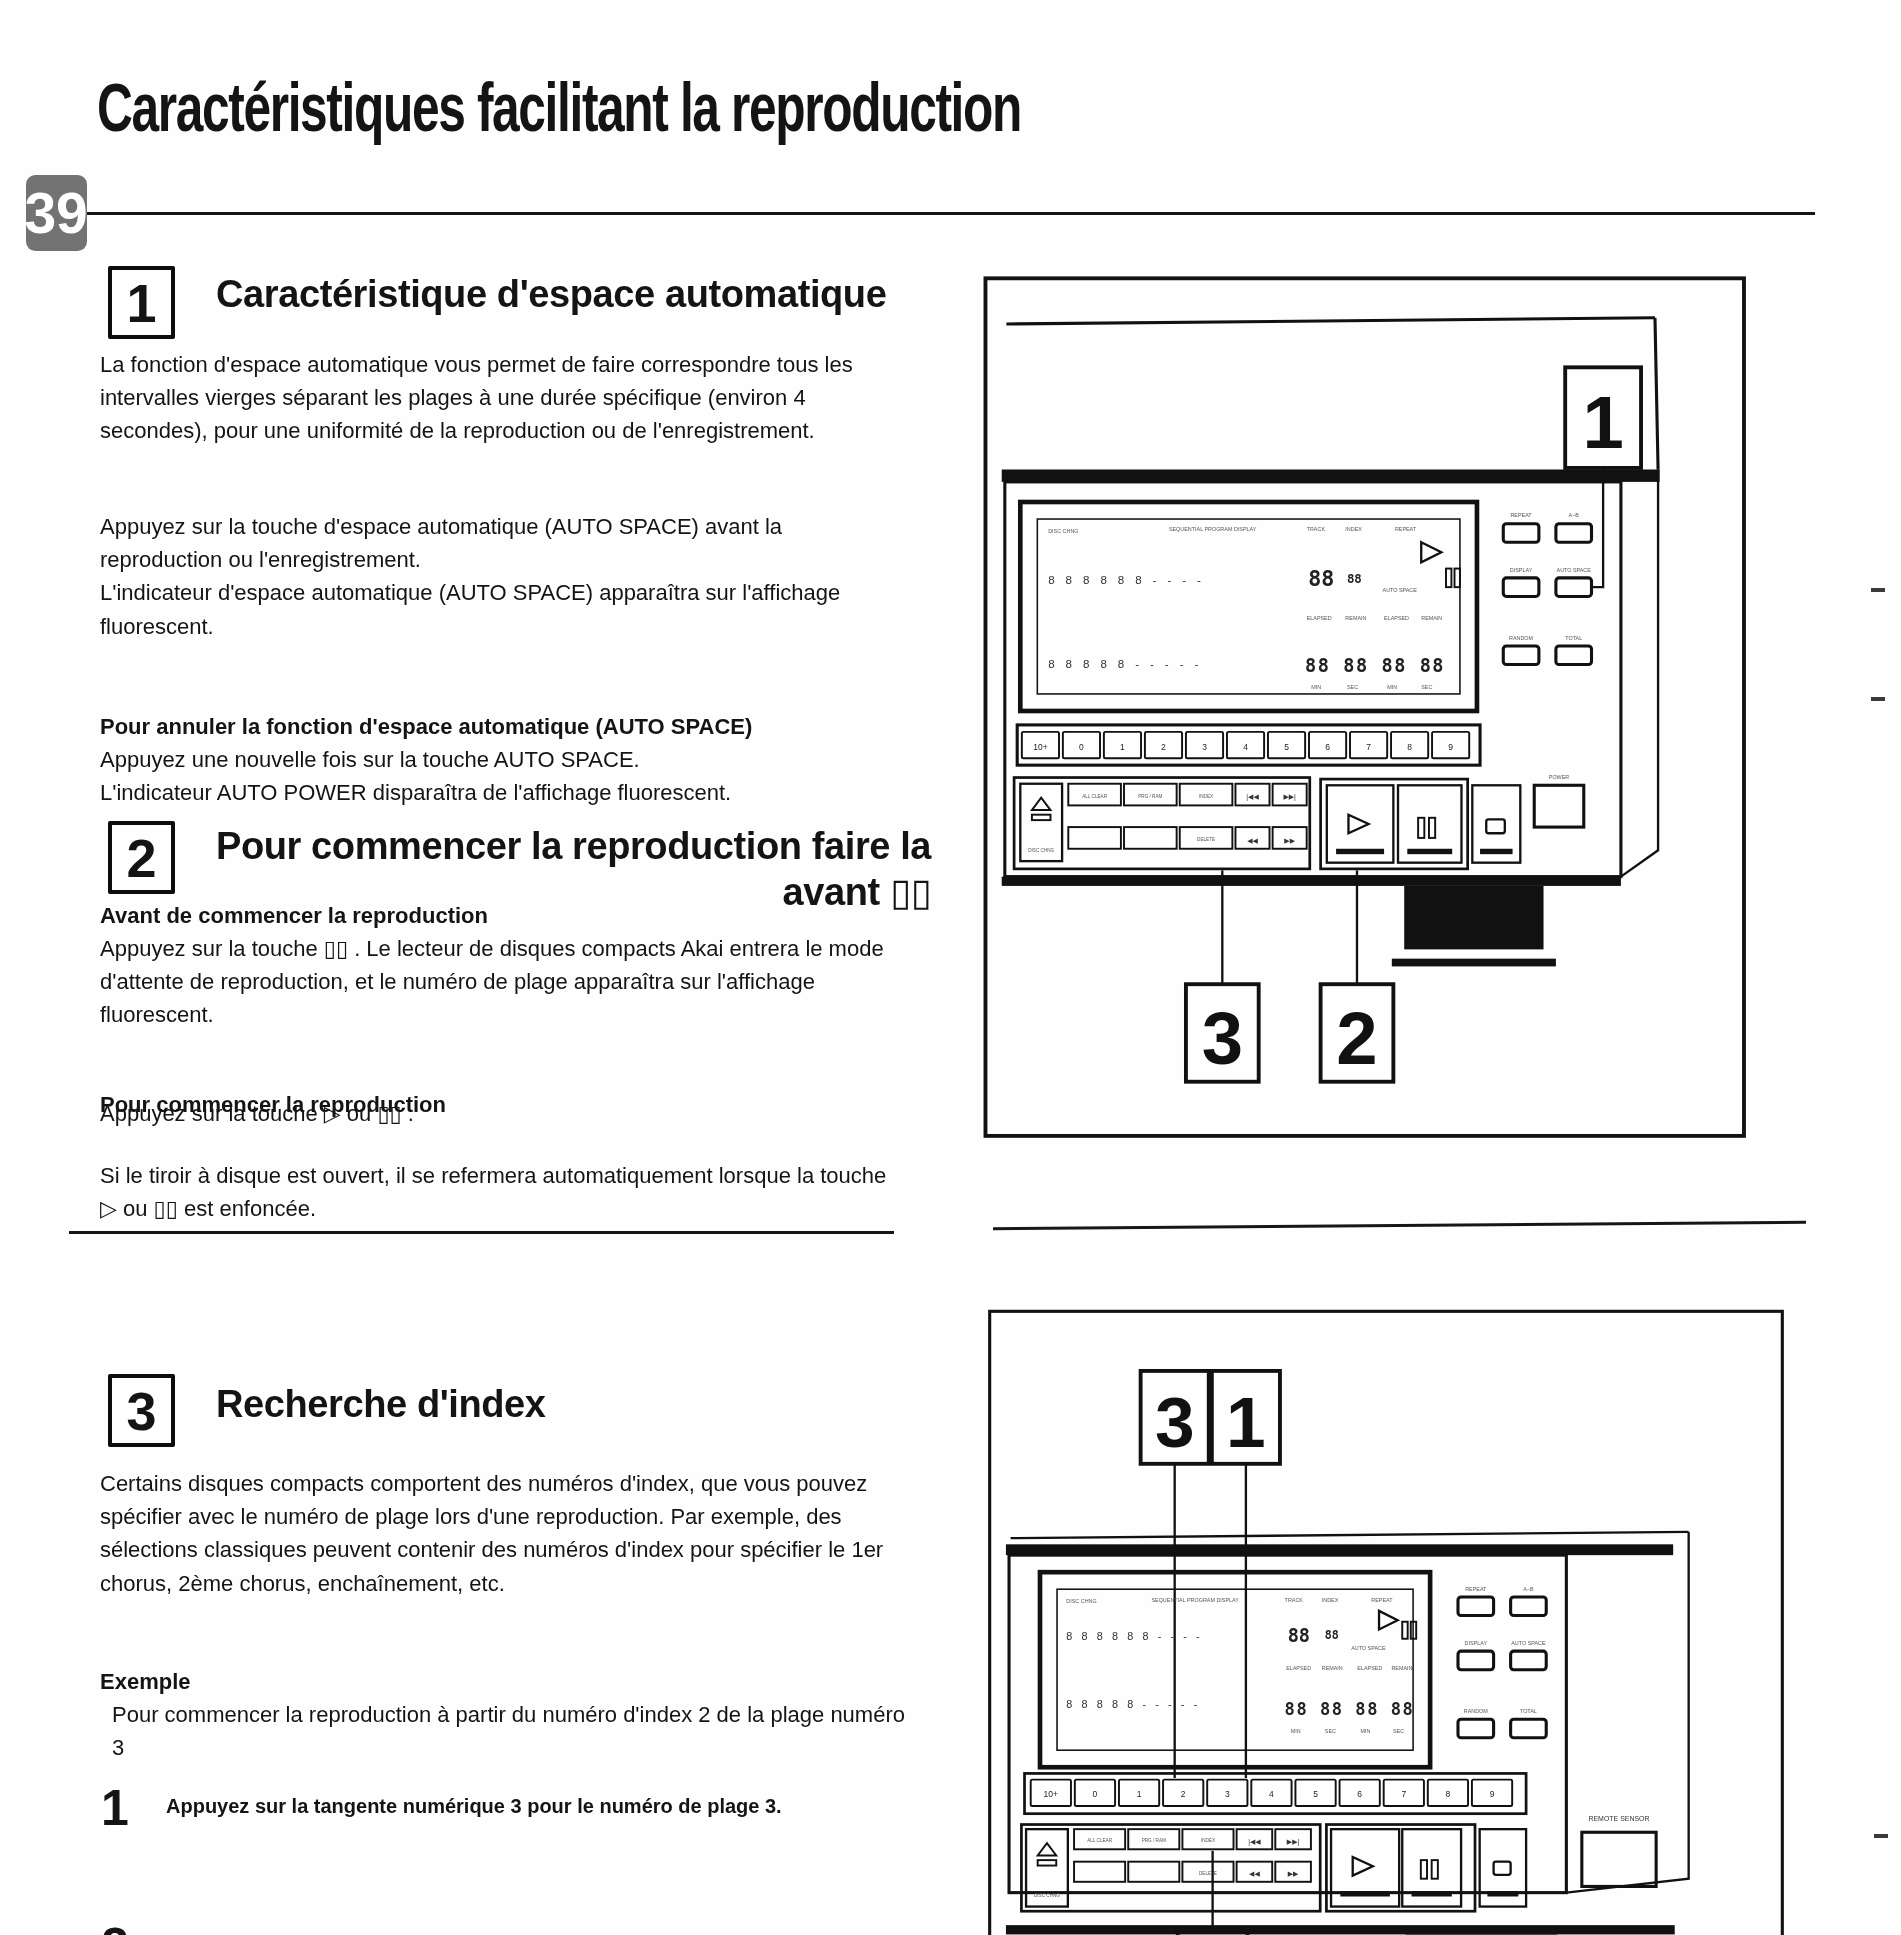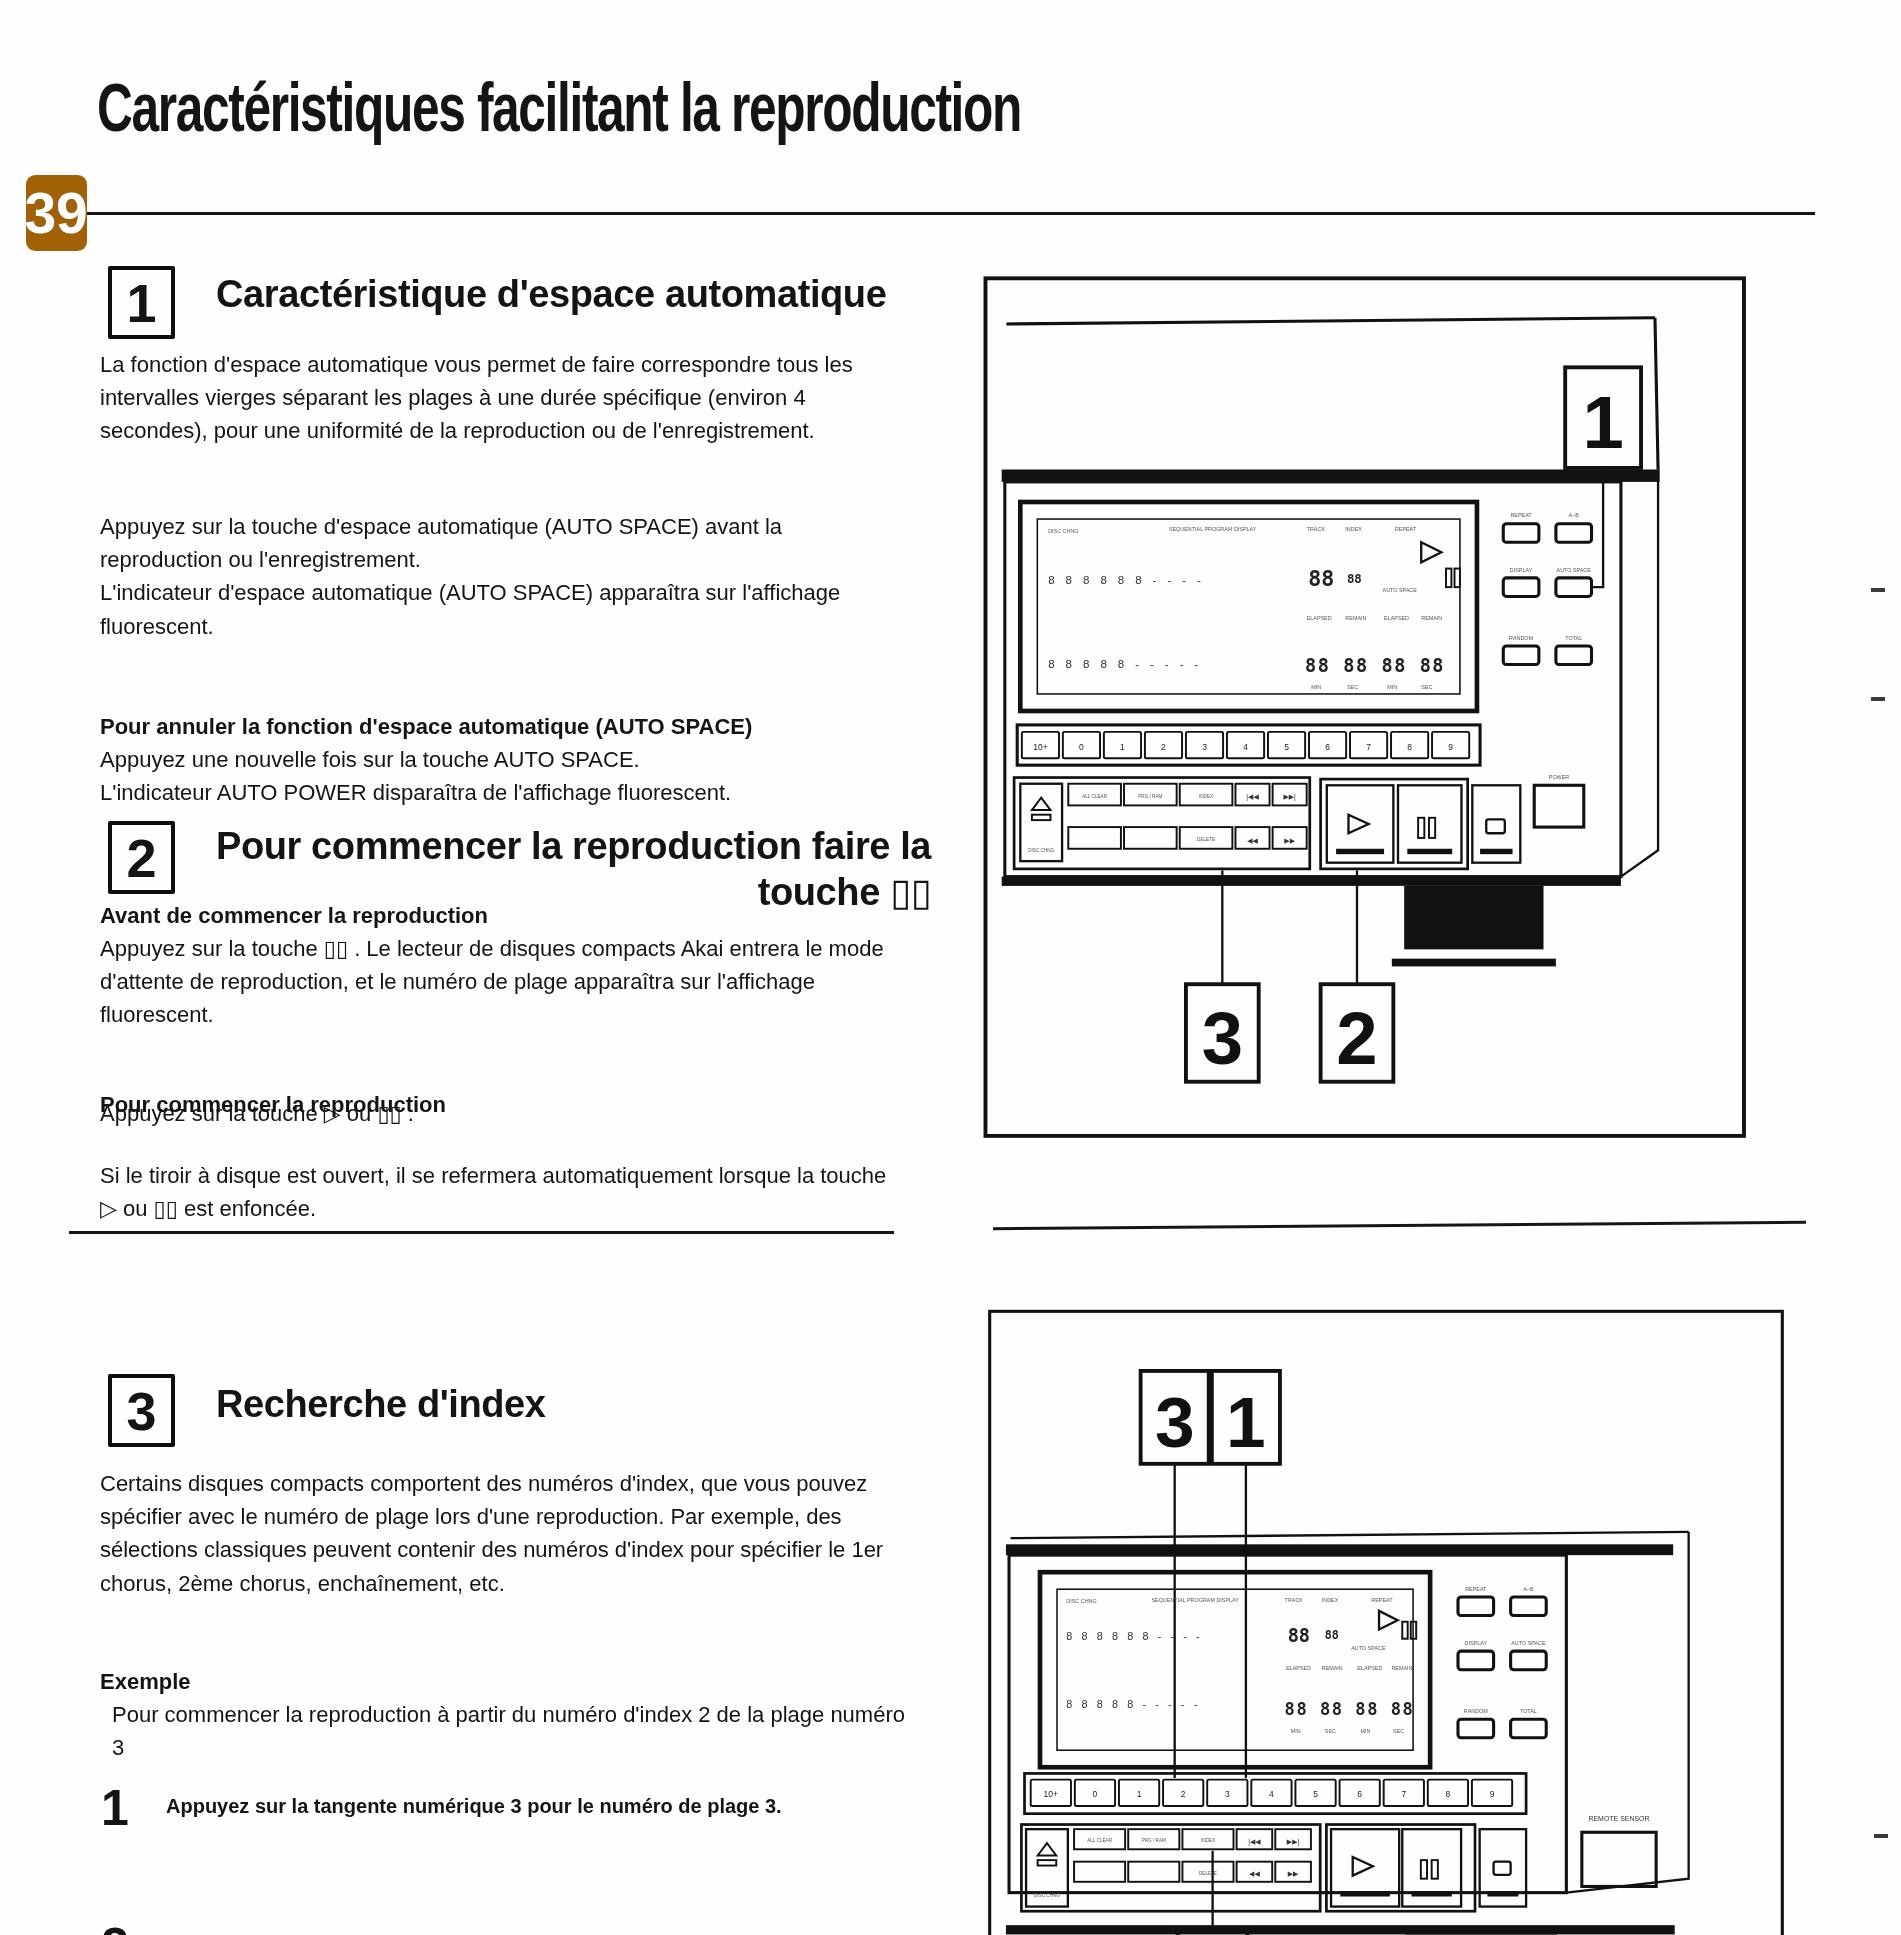--- a/index.html
+++ b/index.html
@@ -2,21 +2,21 @@
 <html style="font-size:6.2px"><head>
 <meta charset="utf-8">
 <style>
   html,body{margin:0;padding:0;background:#ffffff;}
   .page{position:relative;width:1902px;height:2695px;background:#fefefe;
         font-family:"Liberation Sans","DejaVu Sans",sans-serif;color:#141414;overflow:hidden;}
 
   .abs{position:absolute;}
 
   
-  .tab{left:25.6px;top:175px;width:61px;height:76px;background:#a16207;color:#fff;
+  .tab{left:25.6px;top:175px;width:61px;height:76px;background:#737373;color:#fff;
        border-radius:9.3px;display:flex;align-items:center;justify-content:center;
        font-size:57px;font-weight:bold;}
   .rule{left:87px;top:212px;width:1728px;height:3.1px;background:#151515;}
   .title{left:97px;top:68px;font-size:69px;font-weight:800;letter-spacing:-1.9px;
          transform:scaleX(0.72);transform-origin:left top;white-space:nowrap;}
 
   
   .numbox{width:59px;height:65px;border:4.3px solid #0d0d0d;border-radius:1.9px;
           display:flex;align-items:center;justify-content:center;
           font-size:54px;font-weight:bold;}
@@ -69,21 +69,21 @@
 
   <div class="abs body bold" style="left:100px;top:710px;">Pour annuler la fonction d'espace automatique (AUTO  SPACE)</div>
   <div class="abs body" style="left:100px;top:743px;">Appuyez une nouvelle fois sur la touche AUTO  SPACE.</div>
   <div class="abs body" style="left:100px;top:776px;">L'indicateur AUTO  POWER disparaîtra de l'affichage fluorescent.</div>
 
   <div class="abs numbox" style="left:108px;top:821px;">
     <span>2</span>
   </div>
   <div class="abs sechead" style="left:216px;top:823px;">
     <div>Pour commencer la reproduction faire la</div>
-    <div>touche ▯▯</div>
+    <div>avant ▯▯</div>
   </div>
 
   <div class="abs body bold" style="left:100px;top:899px;">Avant de commencer la reproduction</div>
   <div class="abs body" style="left:100px;top:932px;">Appuyez sur la touche ▯▯ . Le lecteur de disques compacts Akai entrera le mode d'attente de reproduction, et le numéro de plage apparaîtra sur l'affichage fluorescent.</div>
 
   <div class="abs body bold" style="left:100px;top:1088px;">Pour commencer la reproduction</div>
   <div class="abs body" style="left:100px;top:1097px;">Appuyez sur la touche ▷ ou ▯▯ .</div>
 
   <div class="abs body" style="left:100px;top:1159px;">Si le tiroir à disque est ouvert, il se refermera automatiquement lorsque la touche ▷ ou ▯▯ est enfoncée.</div>
 

